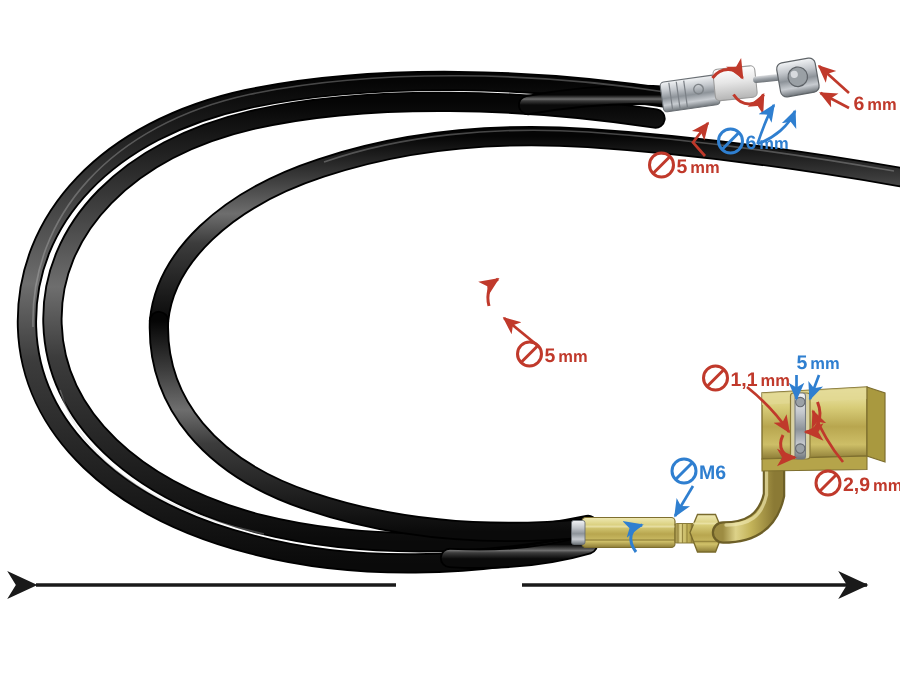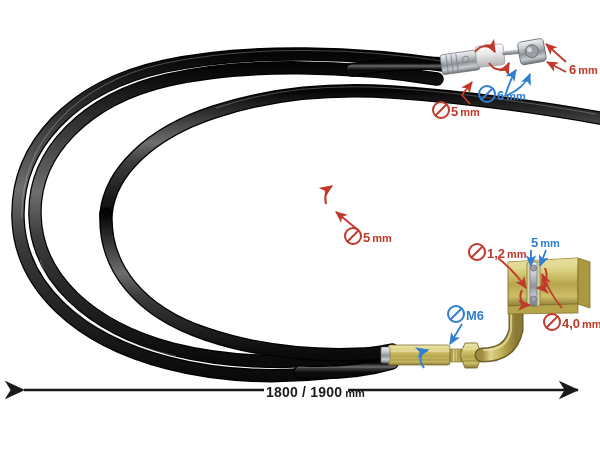--- a/index.html
+++ b/index.html
@@ -288,32 +288,29 @@
 
   <div class="anno red" style="left:569px; top:61px;">
     <span class="num">6</span><span class="unit">mm</span>
   </div>
 
   <div class="anno red" style="left:363px; top:229px;">
     <span class="num">5</span><span class="unit">mm</span>
   </div>
 
   <div class="anno red" style="left:487px; top:245px;">
-    <span class="num">1,2</span><span class="unit">mm</span>
+    <span class="num">1,1</span><span class="unit">mm</span>
   </div>
 
   <div class="anno blue" style="left:531px; top:234px;">
     <span class="num">5</span><span class="unit">mm</span>
   </div>
 
   <div class="anno red" style="left:562px; top:315px;">
-    <span class="num">4,0</span><span class="unit">mm</span>
+    <span class="num">2,9</span><span class="unit">mm</span>
   </div>
 
   <div class="anno blue" style="left:466px; top:307px;">
     <span class="num">M6</span><span class="unit"></span>
   </div>
 
-  <div class="dimlabel" style="left:266px; top:383px;">
-    <span class="num">1800 / 1900</span><span class="unit">mm</span>
-  </div>
 
 </div>
 
 </body></html>

